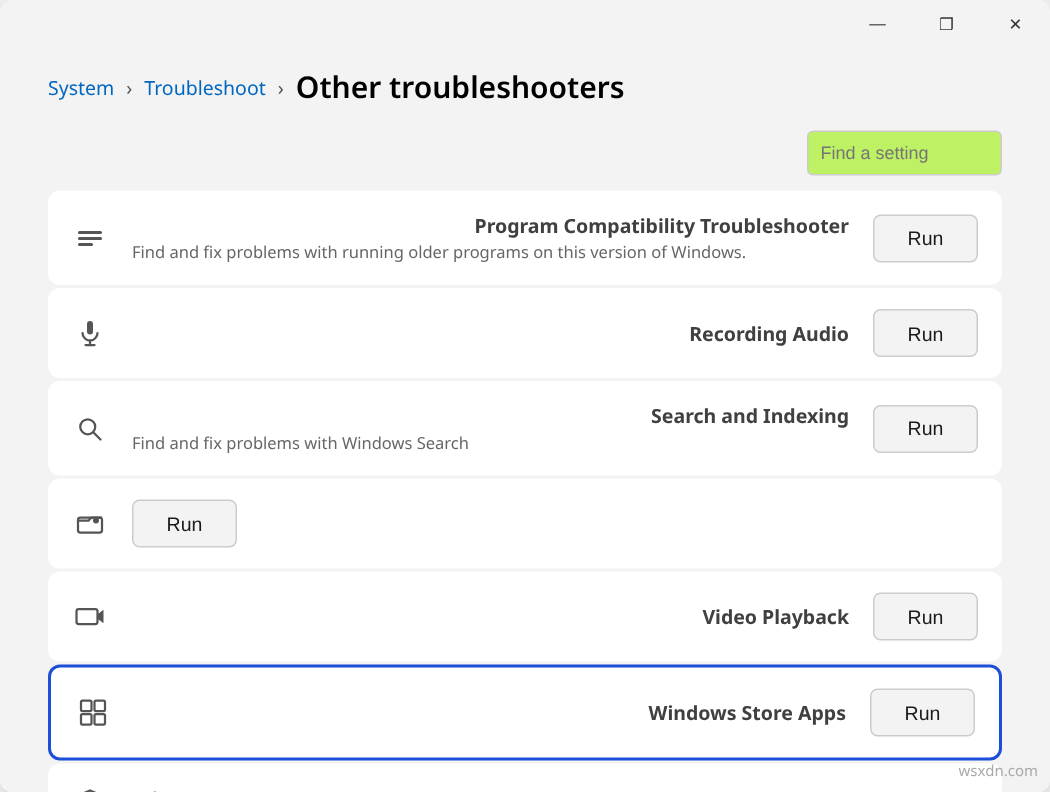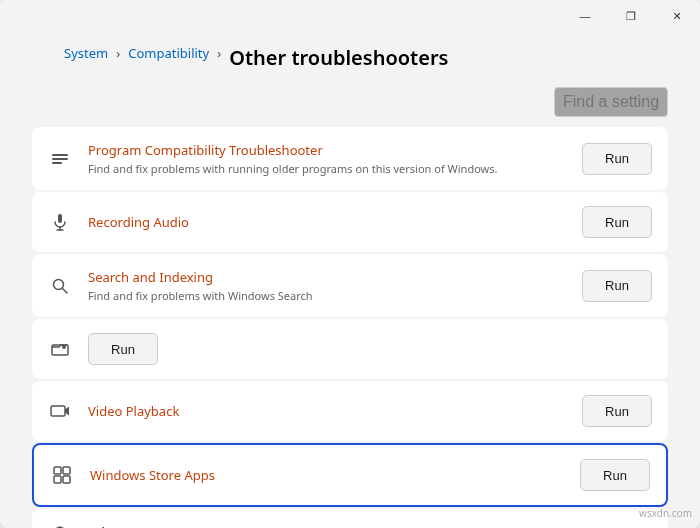--- a/index.html
+++ b/index.html
@@ -59,27 +59,26 @@
       background: #f3f3f3;
       padding: 0 32px 16px 32px;
       overflow-y: auto;
       display: flex;
       flex-direction: column;
     }
 
     
     .breadcrumb {
       display: flex;
-      align-items: flex-start;
+      align-items: center;
       gap: 6px;
       padding: 12px 0 16px 0;
       font-size: 13px;
       color: #555;
       flex-shrink: 0;
-      margin-left: 32px;
     }
 
     .breadcrumb-item {
       color: #0067c0;
       cursor: pointer;
       font-size: 13px;
     }
 
     .breadcrumb-separator {
       color: #555;
@@ -94,27 +93,27 @@
     }
 
     
     .search-bar-row {
       display: flex;
       justify-content: flex-end;
       margin-bottom: 10px;
     }
 
     .search-box {
-      width: 114px;
+      width: 130px;
       height: 30px;
       border: 1px solid #ccc;
       border-radius: 4px;
-      background: #a3a3a3;
+      background: #bef264;
       padding: 0 8px;
-      font-size: 16px;
+      font-size: 12px;
       color: #333;
     }
 
     
     .items-list {
       display: flex;
       flex-direction: column;
       gap: 2px;
     }
 
@@ -145,22 +144,23 @@
 
     .item-text {
       flex: 1;
       display: flex;
       flex-direction: column;
       gap: 2px;
     }
 
     .item-title {
       font-size: 13px;
-      font-weight: 400;
-      color: #c2410c;
+      font-weight: 700;
+      color: #404040;
+      text-align: right;
     }
 
     .item-desc {
       font-size: 11px;
       color: #666;
     }
 
     .run-btn {
       min-width: 70px;
       height: 32px;
@@ -222,21 +222,21 @@
       <button class="title-btn">❐</button>
       <button class="title-btn close">✕</button>
     </div>
   </div>
 
   <div class="content">
 
     <div class="breadcrumb">
       <span class="breadcrumb-item">System</span>
       <span class="breadcrumb-separator">›</span>
-      <span class="breadcrumb-item">Compatibility</span>
+      <span class="breadcrumb-item">Troubleshoot</span>
       <span class="breadcrumb-separator">›</span>
       <span class="breadcrumb-current">Other troubleshooters</span>
     </div>
 
     <div class="search-bar-row">
       <input class="search-box" type="text" placeholder="Find a setting" style="">
     </div>
 
     <div class="items-list">
 

